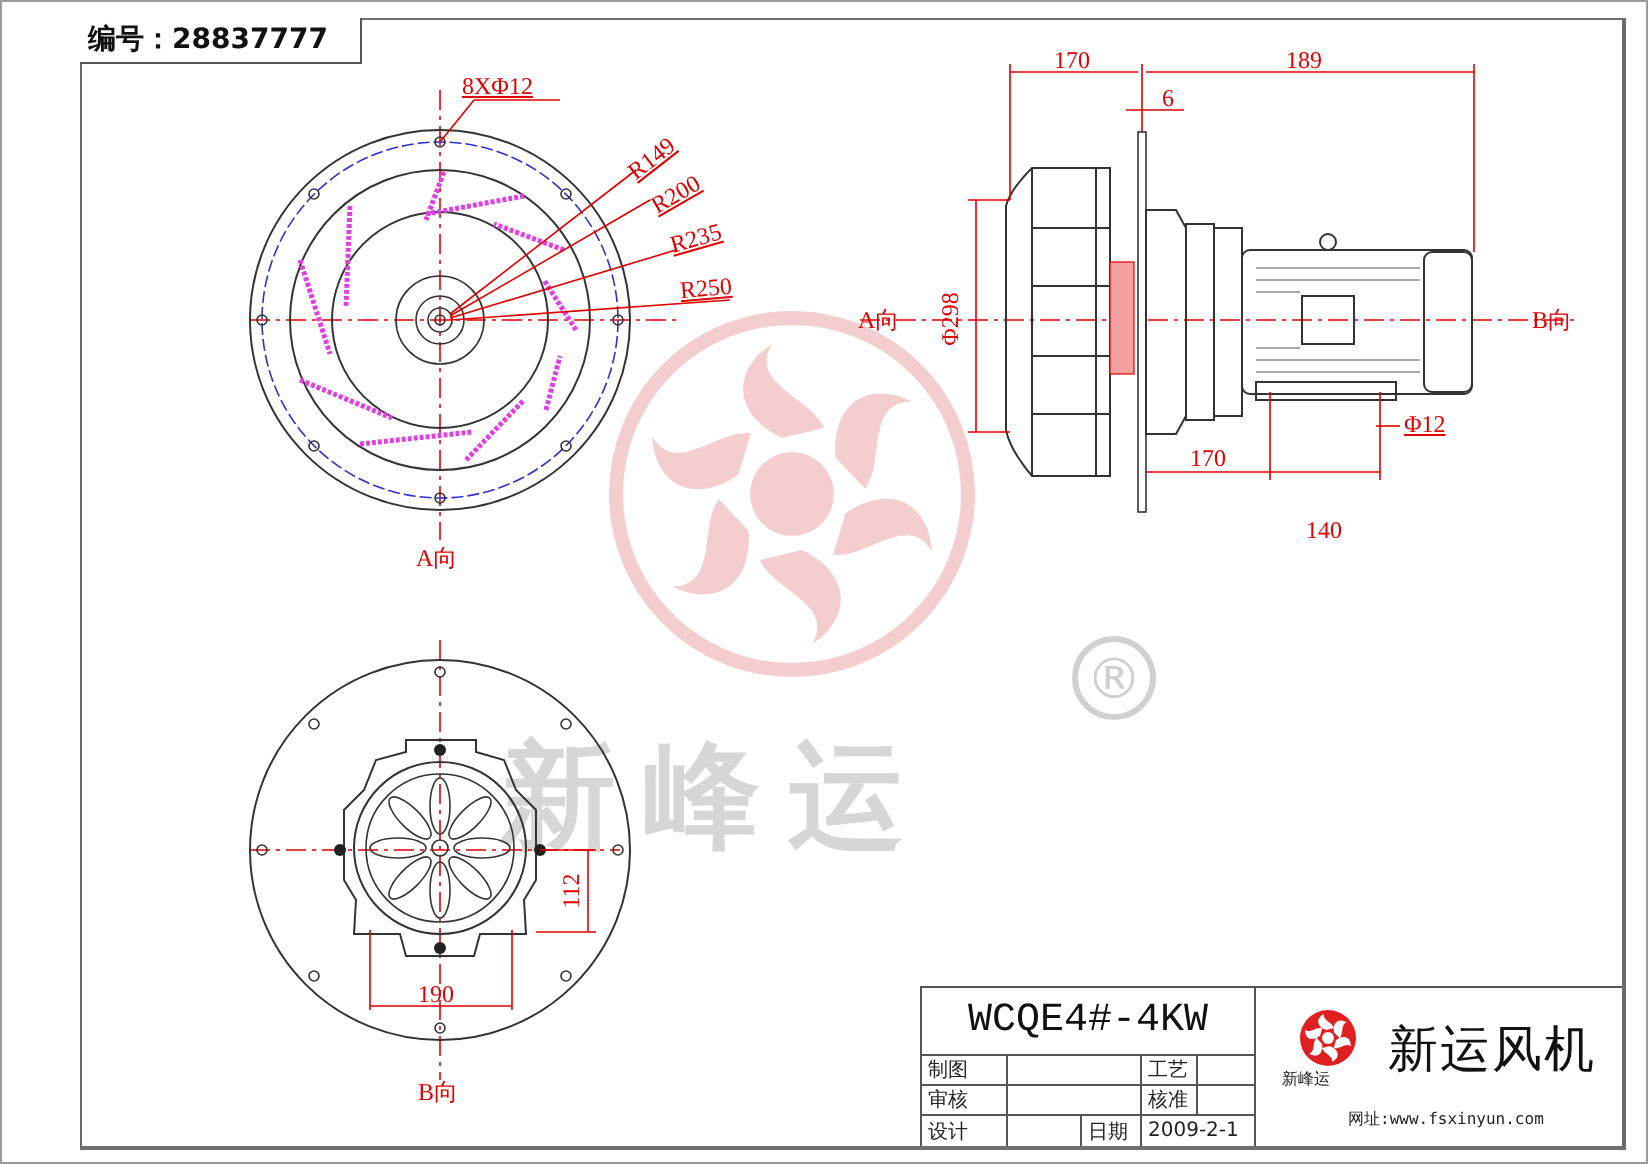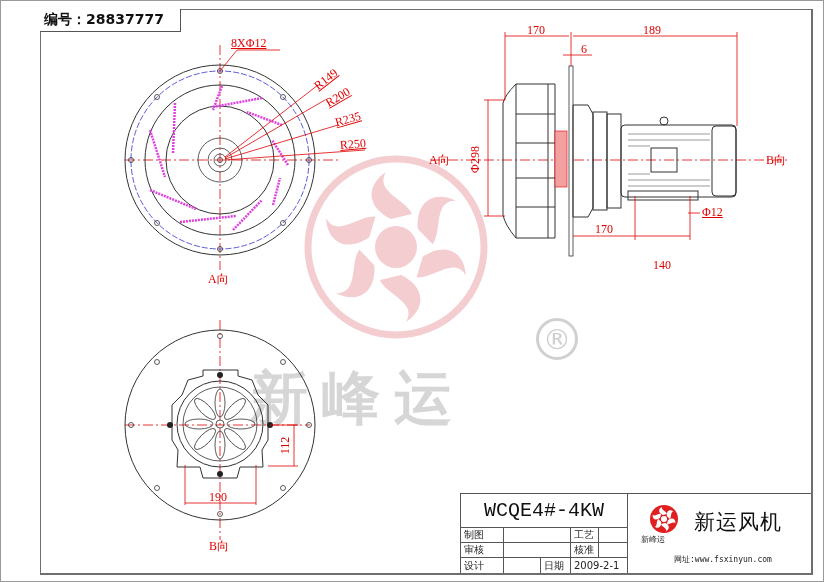--- a/index.html
+++ b/index.html
@@ -6,21 +6,21 @@
   body{width:824px;height:582px;position:relative;overflow:hidden;font-family:"Liberation Serif","DejaVu Serif",serif;}
   .frame-outer{position:absolute;left:0;top:0;width:822px;height:580px;border:1px solid #9a9a9a;}
   .frame-inner{position:absolute;left:40px;top:9px;width:770px;height:563px;border:2px solid #6e6e6e;border-left:1px solid #6e6e6e;border-top:1px solid #6e6e6e;}
   .serial-box{position:absolute;left:40px;top:9px;width:136px;height:22px;border:1px solid #555;border-top:none;border-left:none;background:#fff;display:flex;align-items:center;padding-left:4px;font-size:14px;font-weight:bold;color:#111;font-family:"DejaVu Sans",sans-serif;}
   svg.drawing{position:absolute;left:0;top:0;}
   .tb{position:absolute;left:460px;top:493px;width:350px;height:79px;border-top:1px solid #555;border-left:1px solid #555;background:#fff;font-family:"DejaVu Sans",sans-serif;}
   .tb-model{position:absolute;left:0;top:0;width:166px;height:33px;border-right:1px solid #555;border-bottom:1px solid #555;display:flex;align-items:center;justify-content:center;font-size:20px;font-family:"Liberation Mono","DejaVu Sans Mono",monospace;color:#111;}
   .tb-grid{position:absolute;left:0;top:34px;width:167px;height:45px;}
   .tb-cell{position:absolute;border-right:1px solid #555;border-bottom:1px solid #555;font-size:10px;color:#222;display:flex;align-items:center;padding-left:3px;box-sizing:border-box;}
   .tb-right{position:absolute;left:167px;top:0;width:183px;height:79px;}
-  .brand-name{position:absolute;left:66px;top:14px;font-size:21px;color:#111;font-family:"DejaVu Sans",sans-serif;letter-spacing:1px;}
+  .brand-name{position:absolute;left:66px;top:14px;font-size:25px;color:#111;font-family:"DejaVu Sans",sans-serif;letter-spacing:1px;}
   .brand-small{position:absolute;left:13px;top:40px;font-size:8px;color:#222;}
   .brand-url{position:absolute;left:46px;top:60px;font-size:8px;color:#222;font-family:"DejaVu Sans Mono",monospace;}
   .wm-text{position:absolute;left:250px;top:360px;font-size:58px;color:#d6d6d6;letter-spacing:14px;font-family:"DejaVu Sans",sans-serif;font-weight:bold;}
   .wm-reg{position:absolute;left:536px;top:318px;width:42px;height:42px;border:3px solid #d0d0d0;border-radius:50%;color:#cfcfcf;font-size:28px;display:flex;align-items:center;justify-content:center;font-family:"DejaVu Sans",sans-serif;box-sizing:border-box;}
   .lbl{position:absolute;color:#e00000;font-size:12px;font-family:"Liberation Serif","DejaVu Serif",serif;white-space:nowrap;}
   .dimtxt{position:absolute;color:#e00000;font-size:12px;white-space:nowrap;font-family:"Liberation Serif","DejaVu Serif",serif;}
 </style>
 </head>
 <body>
 

